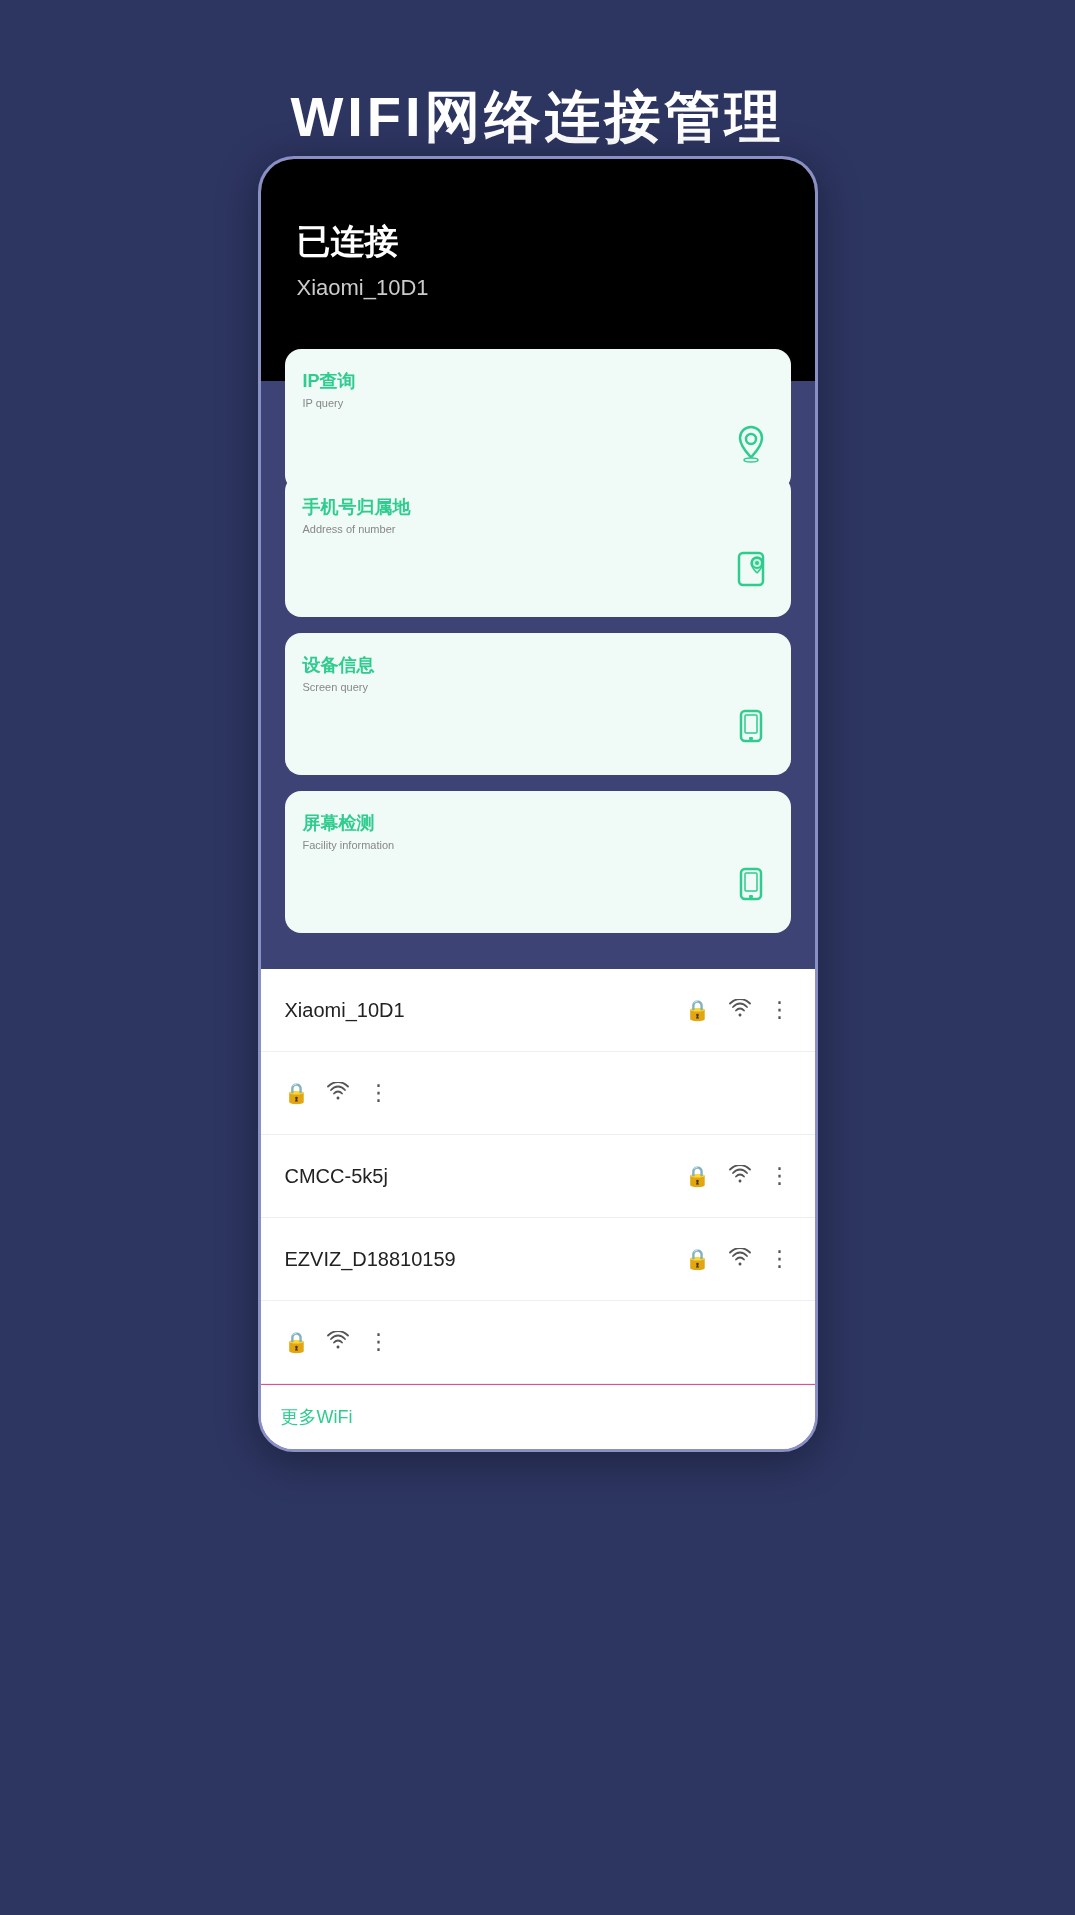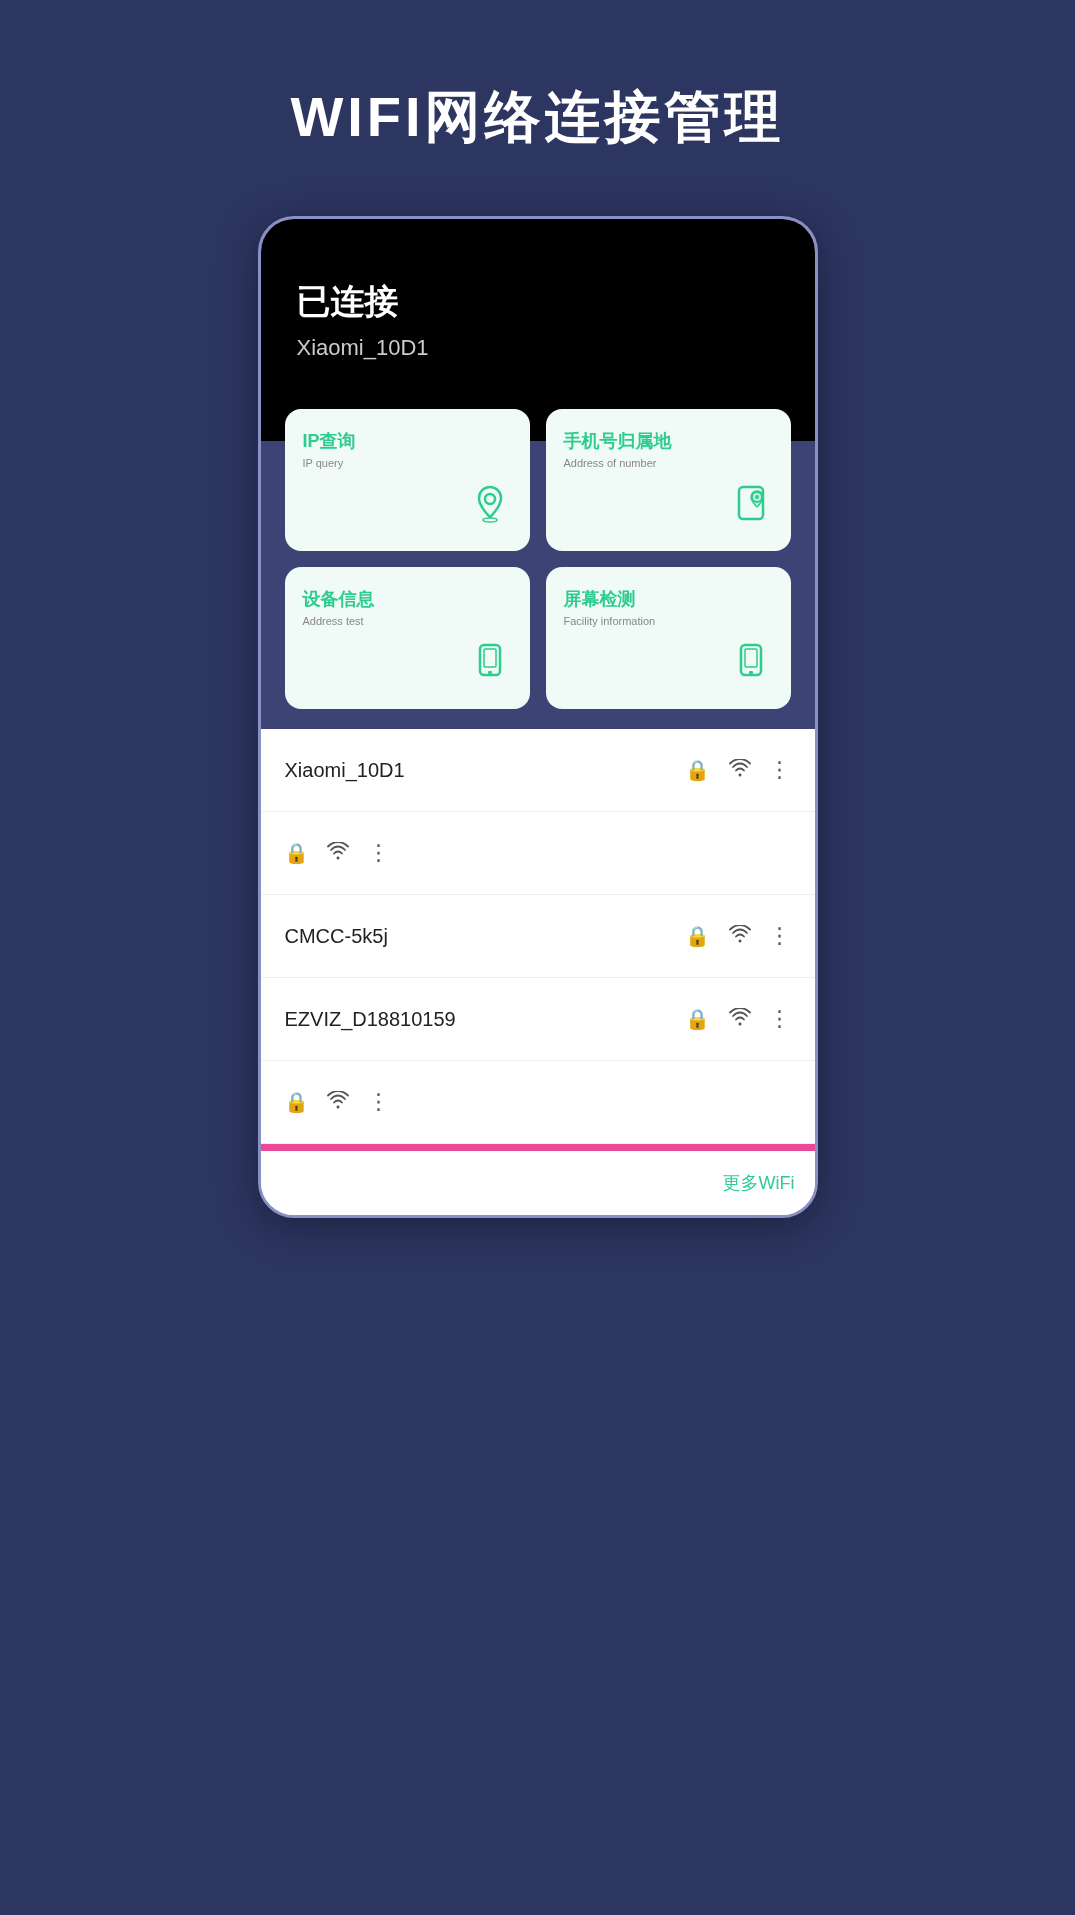--- a/index.html
+++ b/index.html
@@ -13,21 +13,20 @@
       flex-direction: column;
       align-items: center;
       overflow: hidden;
     }
 
     .page-title {
       color: #ffffff;
       font-size: 56px;
       font-weight: 700;
       margin-top: 80px;
-      margin-bottom: 60px;
       letter-spacing: 4px;
       text-align: center;
     }
 
     .phone-frame {
       width: 560px;
       background: #f0abfc;
       border-radius: 36px;
       overflow: hidden;
       border: 3px solid #8890c4;
@@ -48,23 +47,23 @@
     }
 
     .connected-ssid {
       color: #cccccc;
       font-size: 22px;
     }
 
     
     .feature-cards {
       background: #3d4475;
-      padding: 0 24px 20px 24px;
+      padding: 0 24px 36px 24px;
       display: grid;
-      grid-template-columns: 1fr 1fr;
+      grid-template-columns: 1fr;
       gap: 16px;
     }
 
     .feature-card {
       background: #f0faf6;
       border-radius: 16px;
       padding: 20px 18px;
       display: flex;
       flex-direction: column;
       cursor: pointer;
@@ -143,26 +142,26 @@
 
     .more-icon {
       font-size: 22px;
       color: #555555;
       cursor: pointer;
     }
 
     
     .wifi-more-footer {
       background: #ffffff;
-      text-align: right;
+      text-align: left;
       padding: 20px;
       color: #2ecc8e;
       font-size: 18px;
       font-weight: 500;
-      border-top: 7px solid #ec4899;
+      border-top: 1px solid #ec4899;
     }
 
     
     .icon-location svg,
     .icon-phone svg,
     .icon-screen svg,
     .icon-device svg {
       width: 44px;
       height: 44px;
     }
@@ -201,21 +200,21 @@
           <rect x="10" y="6" width="24" height="32" rx="4" stroke="#2ecc8e" stroke-width="2.5"></rect>
           <circle cx="28" cy="16" r="5" stroke="#2ecc8e" stroke-width="2"></circle>
           <path d="M28 10C24.686 10 22 12.686 22 16C22 19.5 25.8 23.8 27.45 25.6C27.75 25.94 28.25 25.94 28.55 25.6C30.2 23.8 34 19.5 34 16C34 12.686 31.314 10 28 10Z" fill="#2ecc8e" fill-opacity="0.2" stroke="#2ecc8e" stroke-width="1.5"></path>
           <circle cx="28" cy="16" r="2" fill="#2ecc8e"></circle>
         </svg>
       </div>
     </div>
 
     <div class="feature-card">
       <div class="card-title-zh">设备信息</div>
-      <div class="card-title-en">Address test</div>
+      <div class="card-title-en">Screen query</div>
       <div class="card-icon icon-screen">
         <svg viewBox="0 0 44 44" fill="none" xmlns="http://www.w3.org/2000/svg">
           <rect x="12" y="6" width="20" height="30" rx="4" stroke="#2ecc8e" stroke-width="2.5"></rect>
           <rect x="16" y="10" width="12" height="18" rx="1" stroke="#2ecc8e" stroke-width="1.5"></rect>
           <rect x="20" y="32" width="4" height="3" rx="1" fill="#2ecc8e"></rect>
         </svg>
       </div>
     </div>
 
     <div class="feature-card">

